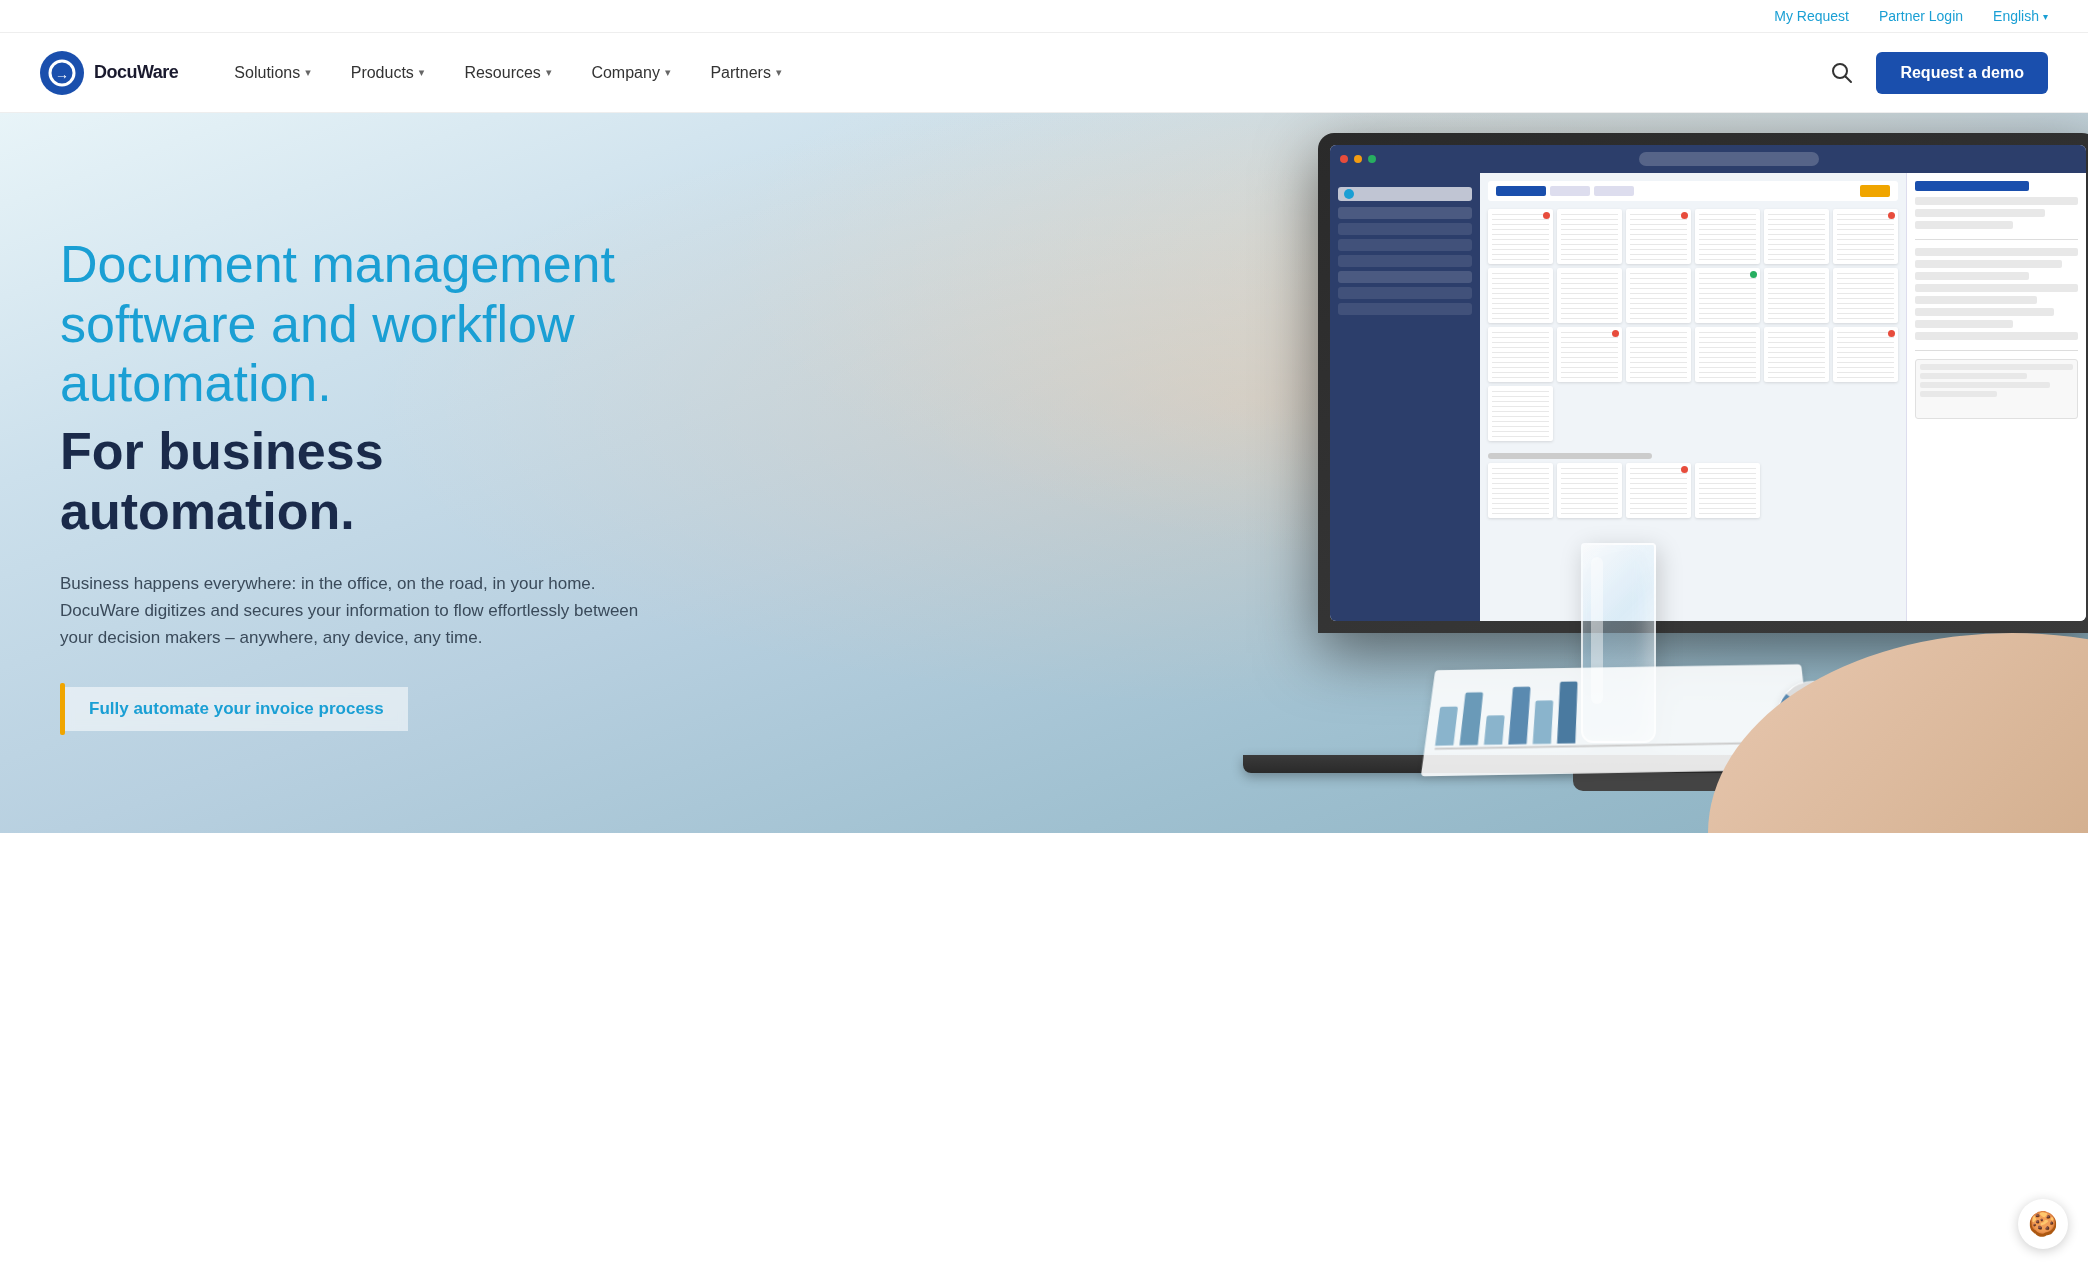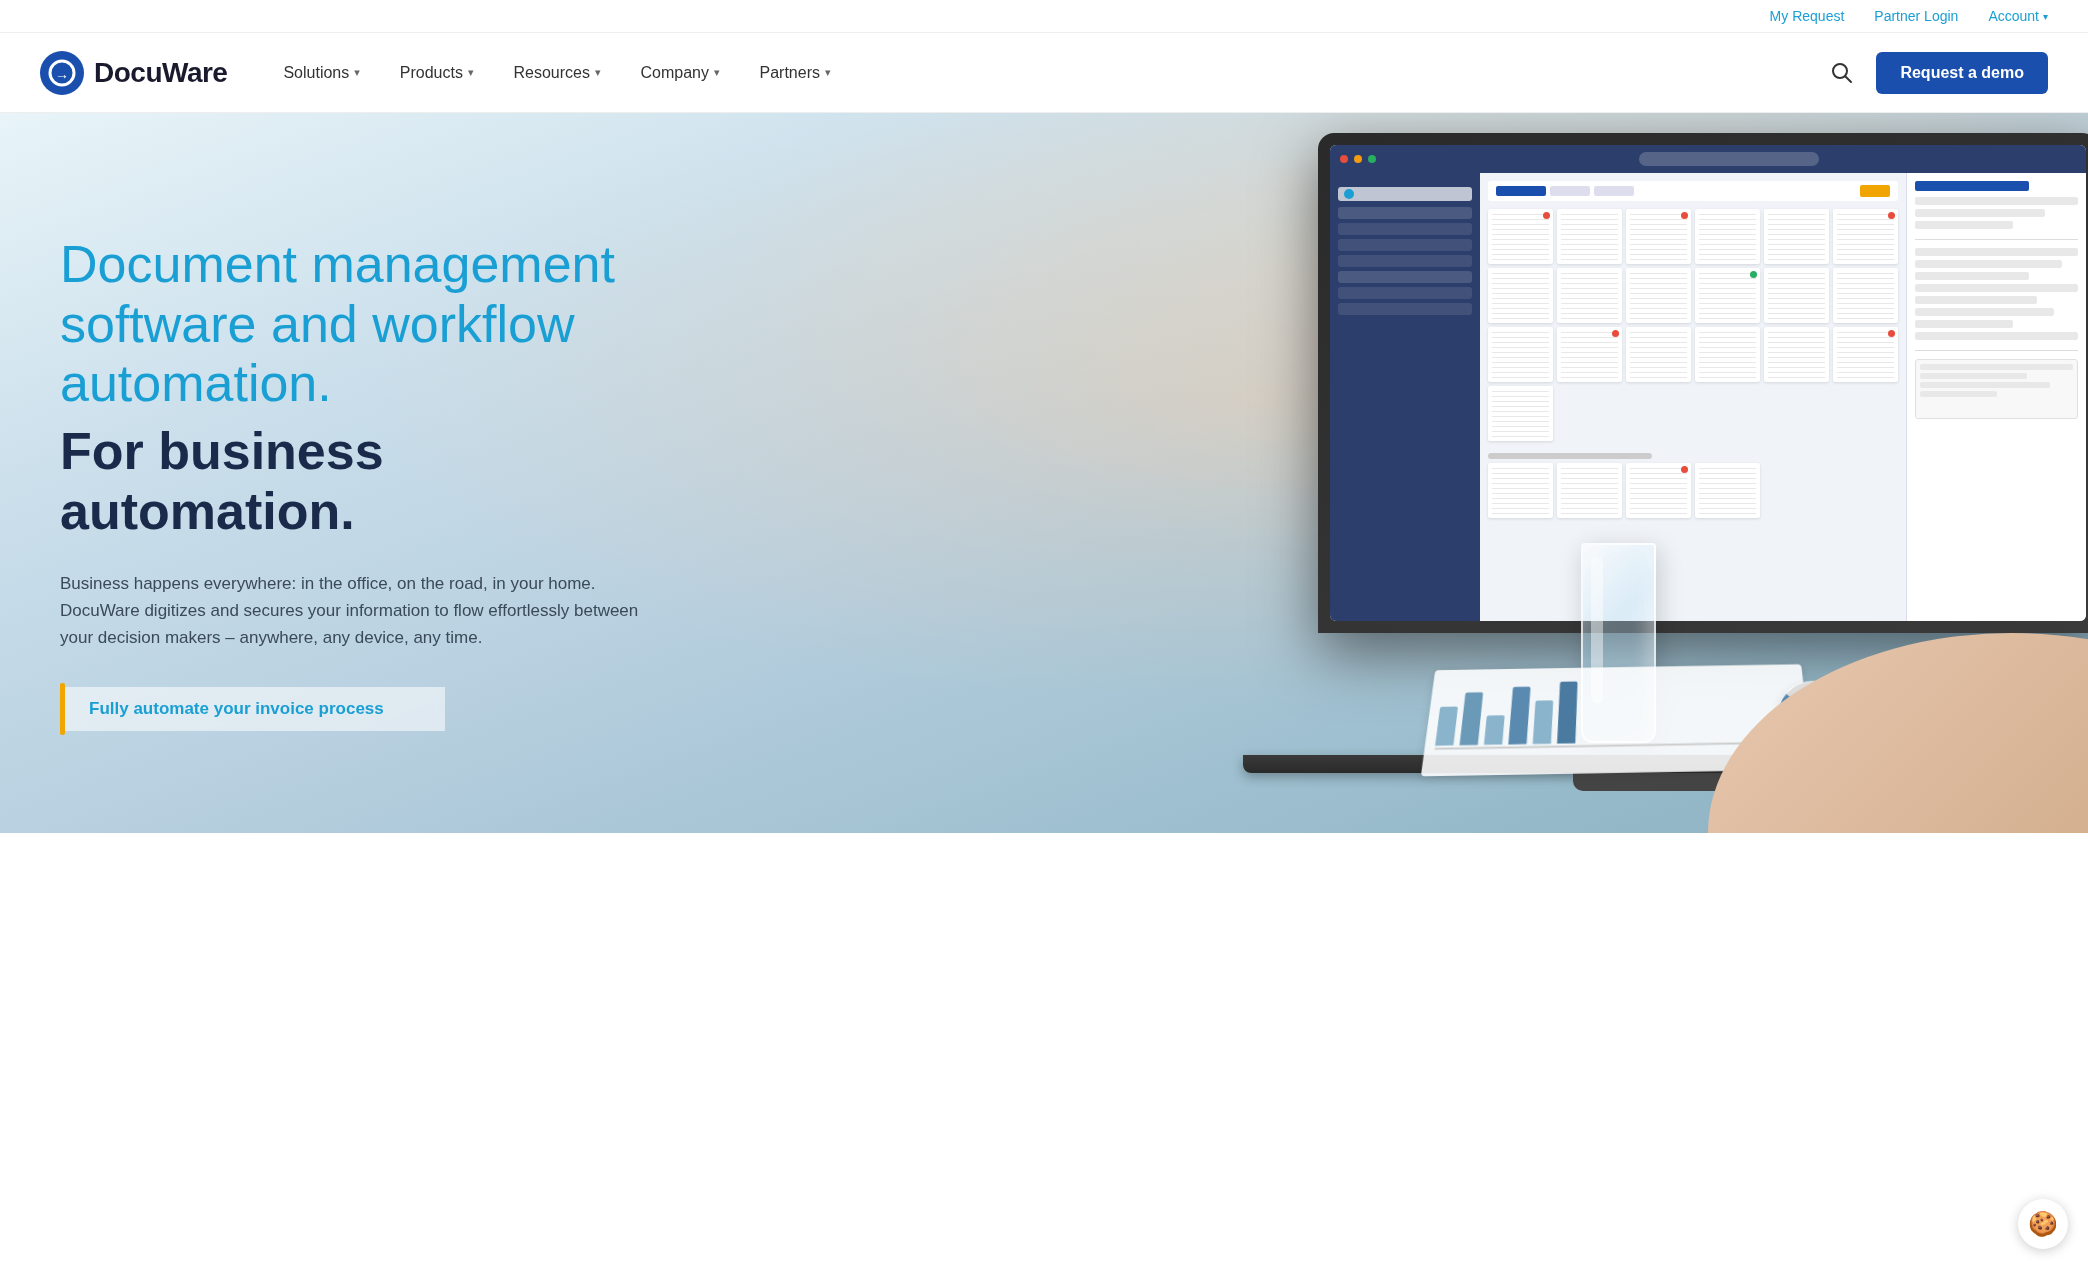--- a/index.html
+++ b/index.html
@@ -45,21 +45,21 @@
       z-index: 10;
     }
     .logo {
       display: flex;
       align-items: center;
       gap: 10px;
       text-decoration: none;
       margin-right: 40px;
     }
     .logo-text {
-      font-size: 28px;
+      font-size: 18px;
       font-weight: 700;
       color: #1a1a2e;
       letter-spacing: -0.5px;
     }
     .nav-links {
       display: flex;
       align-items: center;
       gap: 8px;
       flex: 1;
     }
@@ -162,21 +162,21 @@
       max-width: 580px;
     }
     .start-here {
       font-size: 18px;
       font-weight: 700;
       color: #1a2a4a;
       margin-bottom: 20px;
     }
     .quick-links {
       display: flex;
-      flex-direction: column;
+      flex-direction: row;
       gap: 12px;
     }
     .quick-link-item {
       display: flex;
       align-items: center;
       gap: 0;
       cursor: pointer;
       text-decoration: none;
     }
     .quick-link-bar {
@@ -224,21 +224,21 @@
       text-decoration: none;
     }
   </style>
 </head>
 <body>
 
 <div class="top-bar">
   <a href="#">My Request</a>
   <a href="#">Partner Login</a>
   <div class="lang">
-    <span>Account</span>
+    <span>English</span>
     <span class="chevron">▾</span>
   </div>
 </div>
 
 <nav class="navbar">
   <a class="logo logo-svg-wrapper" href="#">
     <svg width="44" height="44" viewBox="0 0 44 44">
       <circle cx="22" cy="22" r="22" fill="#1a4fad"></circle>
       <circle cx="22" cy="22" r="12" fill="none" stroke="white" stroke-width="3"></circle>
       <text x="22" y="28" fill="white" font-size="14" font-weight="bold" text-anchor="middle">→</text>

